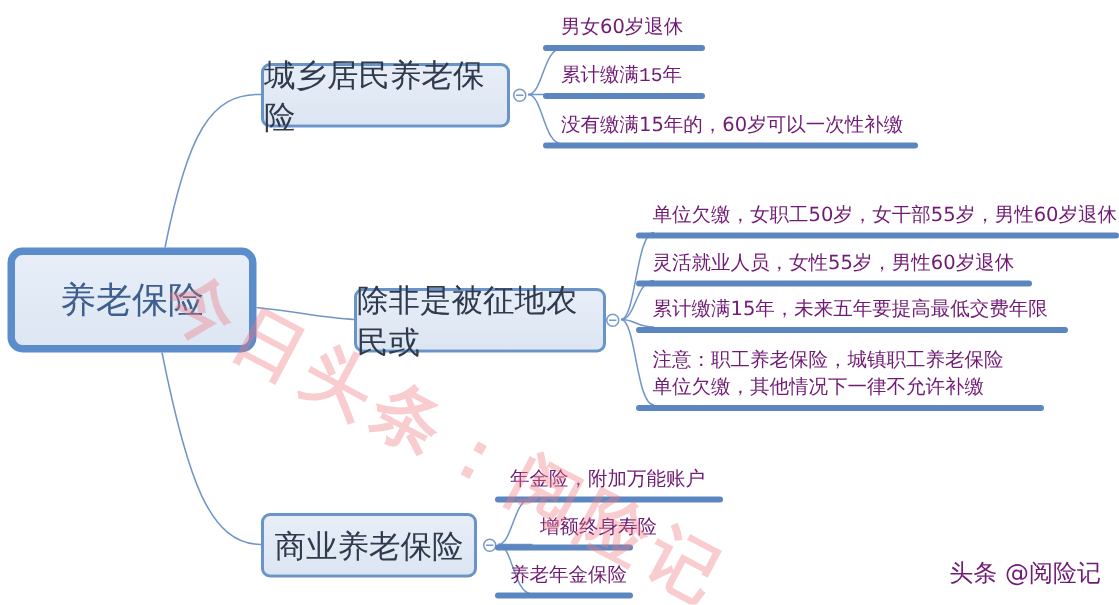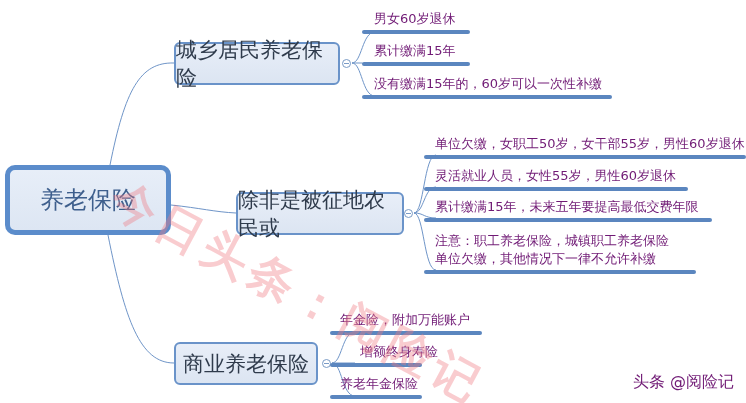--- a/index.html
+++ b/index.html
@@ -58,21 +58,21 @@
 <div class="root">
   <span>养老保险</span>
 </div>
 
 <div class="branch b1">
   <span>城乡居民养老保险</span>
 </div>
 <div class="collapse" style="left:342px;top:59px;"></div>
 <div class="leaf" style="left:374px;top:9px;">男女60岁退休</div>
 <div class="uline" style="left:362px;top:30px;width:108px;"></div>
-<div class="leaf" style="left:374px;top:41px;">累计缴满15年</div>
+<div class="leaf" style="left:374px;top:41px;font-family:Liberation Mono, monospace;">累计缴满15年</div>
 <div class="uline" style="left:362px;top:62px;width:108px;"></div>
 <div class="leaf" style="left:374px;top:74px;">没有缴满15年的，60岁可以一次性补缴</div>
 <div class="uline" style="left:362px;top:95px;width:250px;"></div>
 
 <div class="branch b2">
   <span>除非是被征地农民或</span>
 </div>
 <div class="collapse" style="left:404px;top:209px;"></div>
 <div class="leaf" style="left:435px;top:134px;">单位欠缴，女职工50岁，女干部55岁，男性60岁退休</div>
 <div class="uline" style="left:424px;top:155px;width:322px;"></div>

